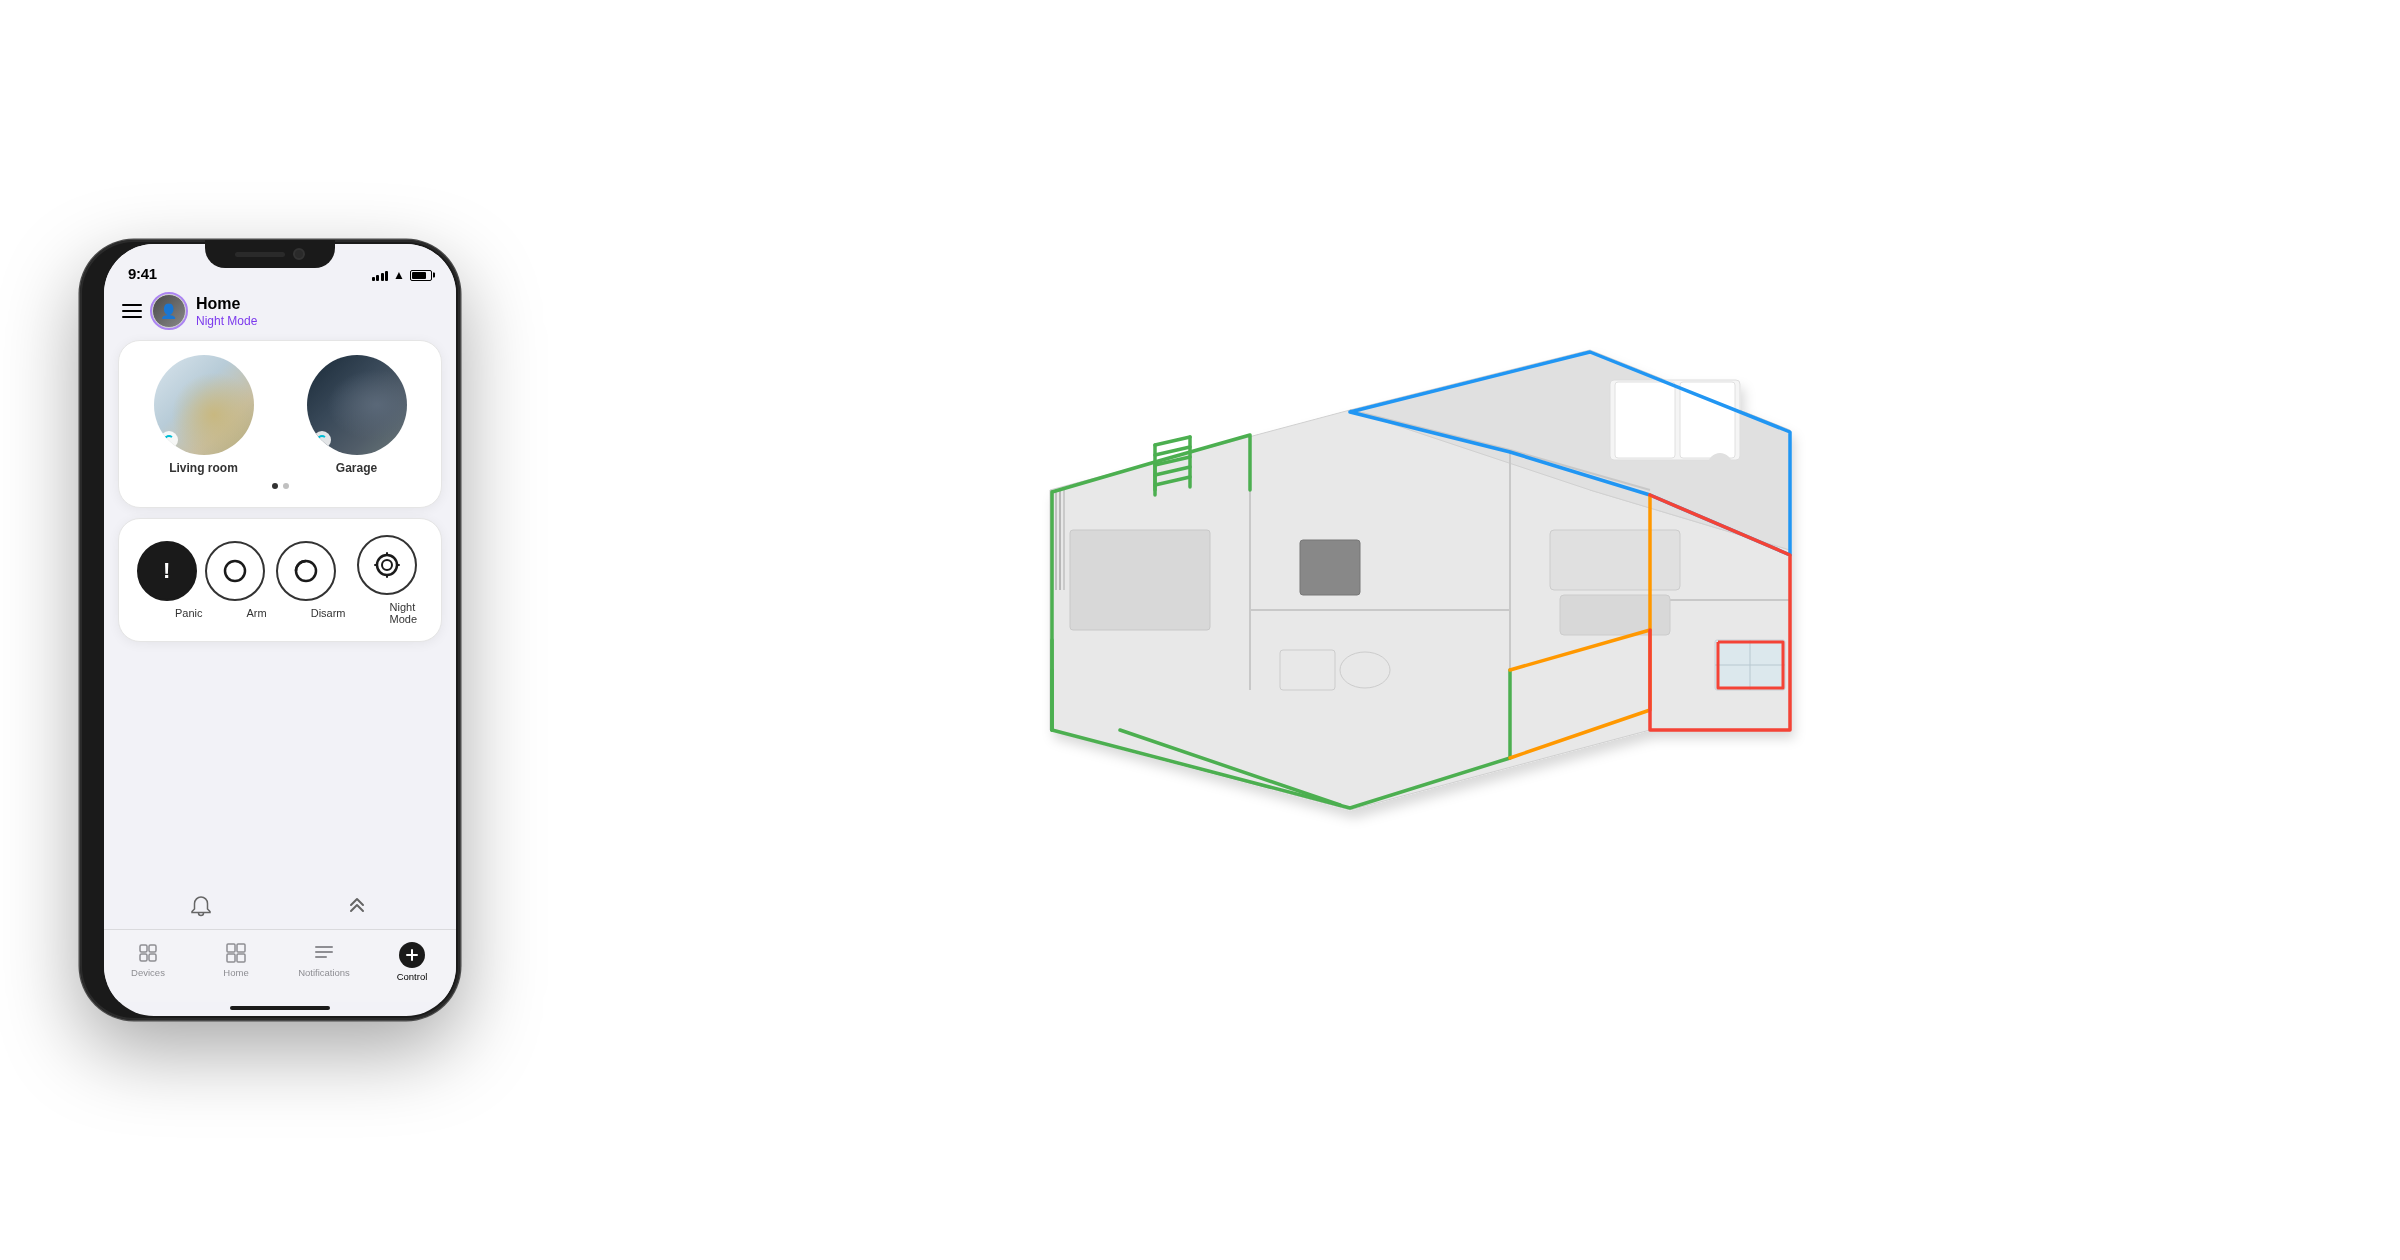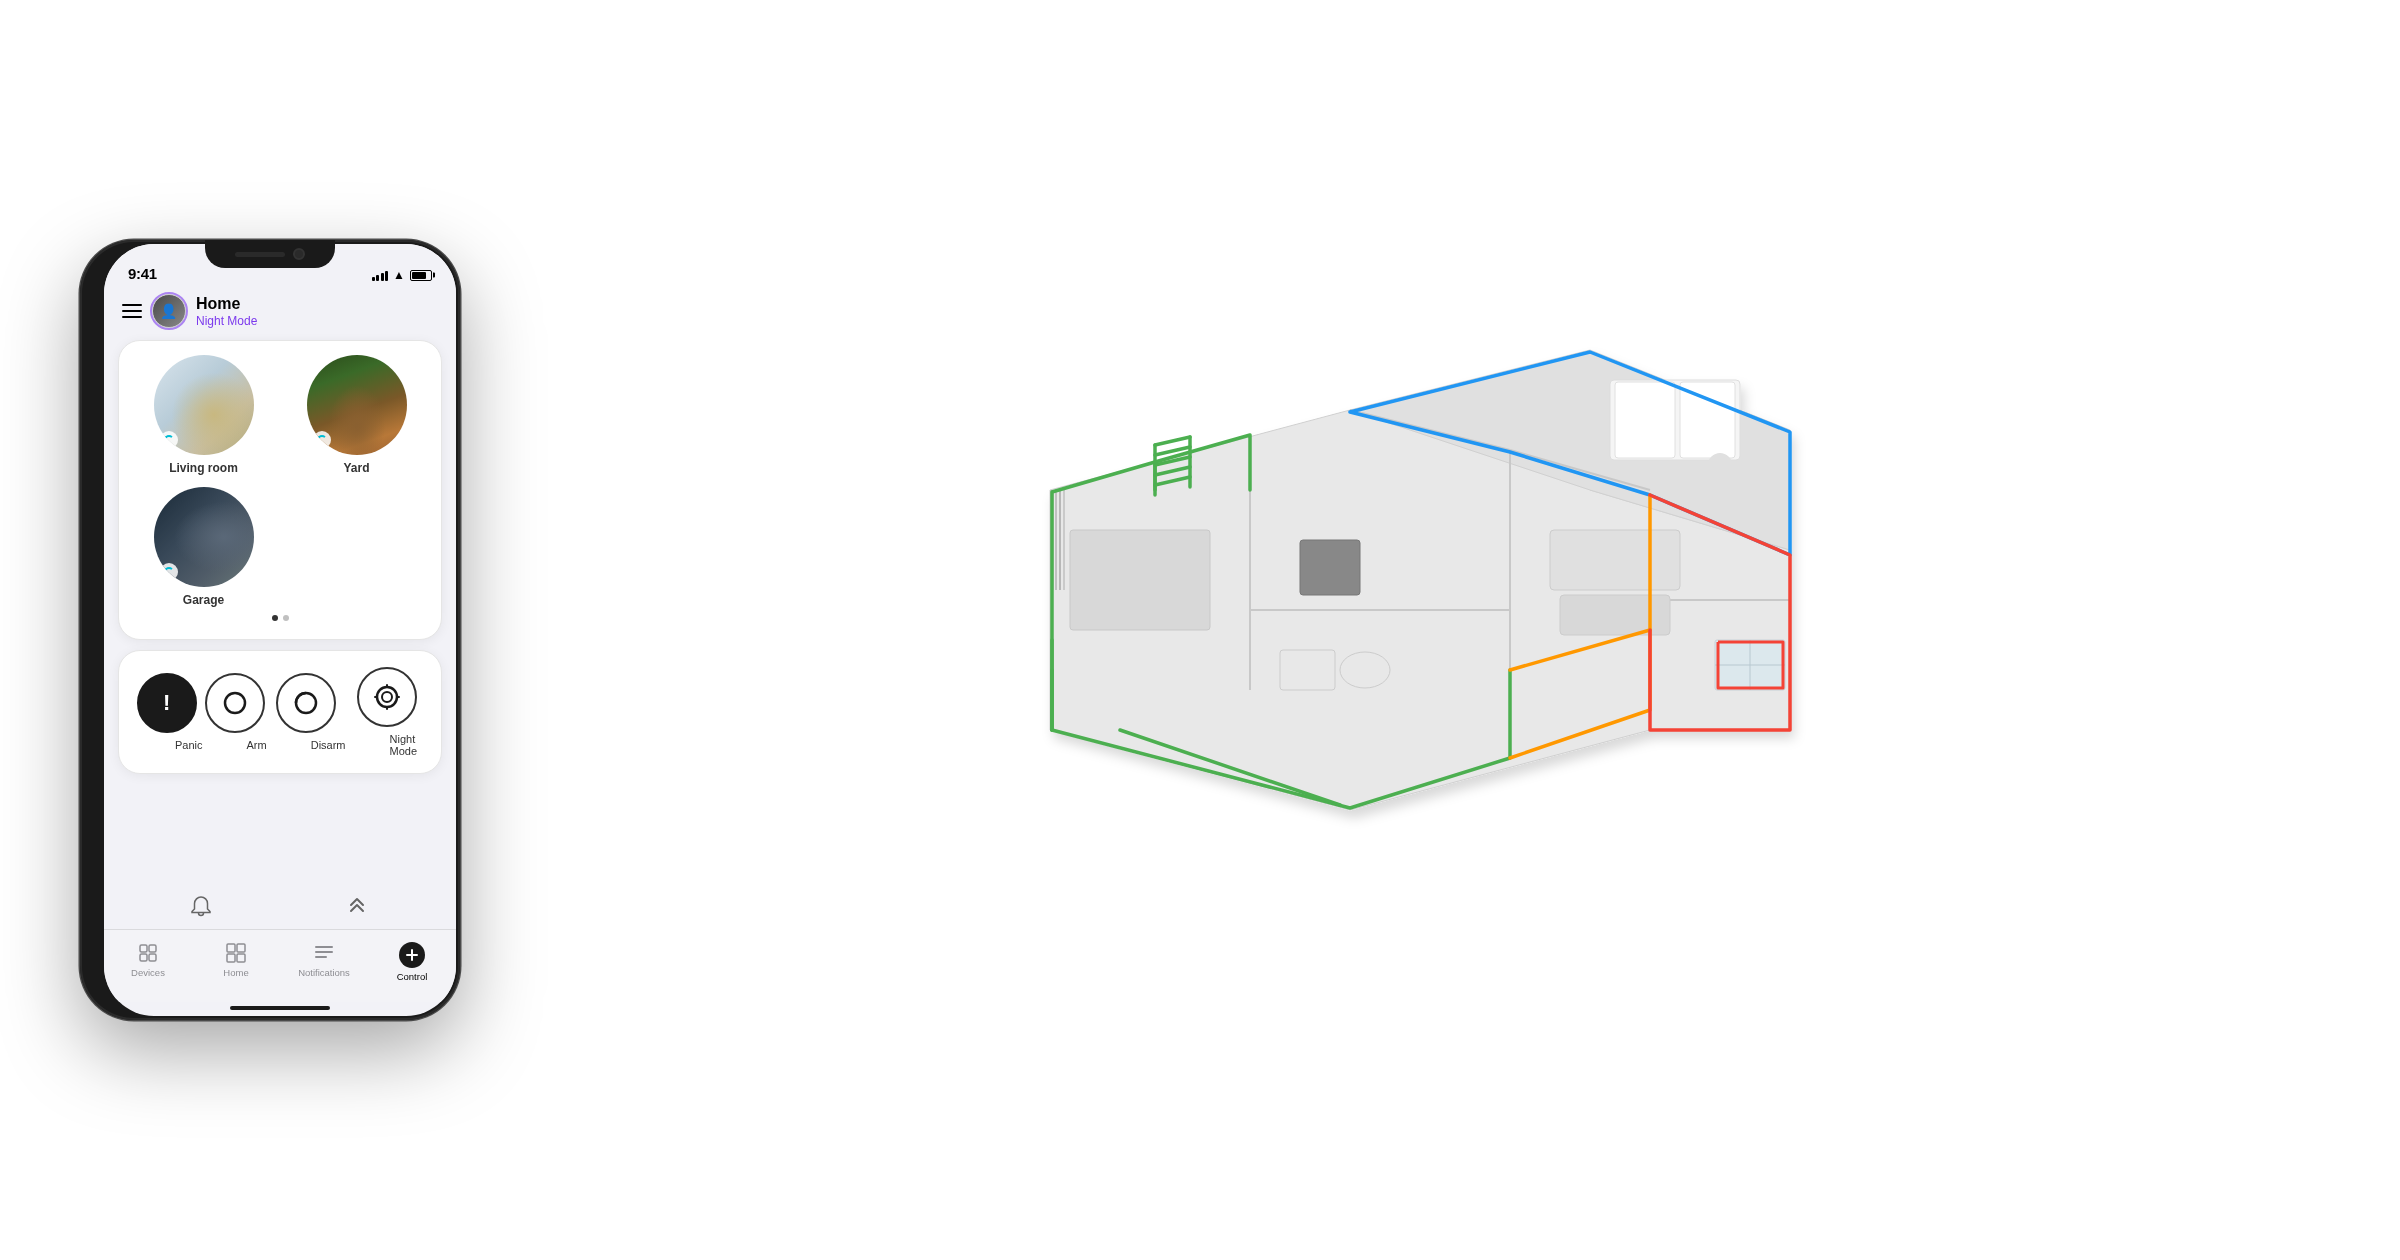--- a/index.html
+++ b/index.html
@@ -503,28 +503,20 @@
 
       <div class="rooms-card">
         <div class="rooms-grid">
           <div class="room-item">
             <div class="room-circle room-img-living">
               <div class="room-sensor">
                 <div class="sensor-arc"></div>
               </div>
             </div>
             <span class="room-label">Living room</span>
-          </div>
-          <div class="room-item">
-            <div class="room-circle room-img-yard">
-              <div class="room-sensor">
-                <div class="sensor-arc"></div>
-              </div>
-            </div>
-            <span class="room-label">Yard</span>
           </div>
           <div class="room-item">
             <div class="room-circle room-img-garage">
               <div class="room-sensor">
                 <div class="sensor-arc"></div>
               </div>
             </div>
             <span class="room-label">Garage</span>
           </div>
         </div>

